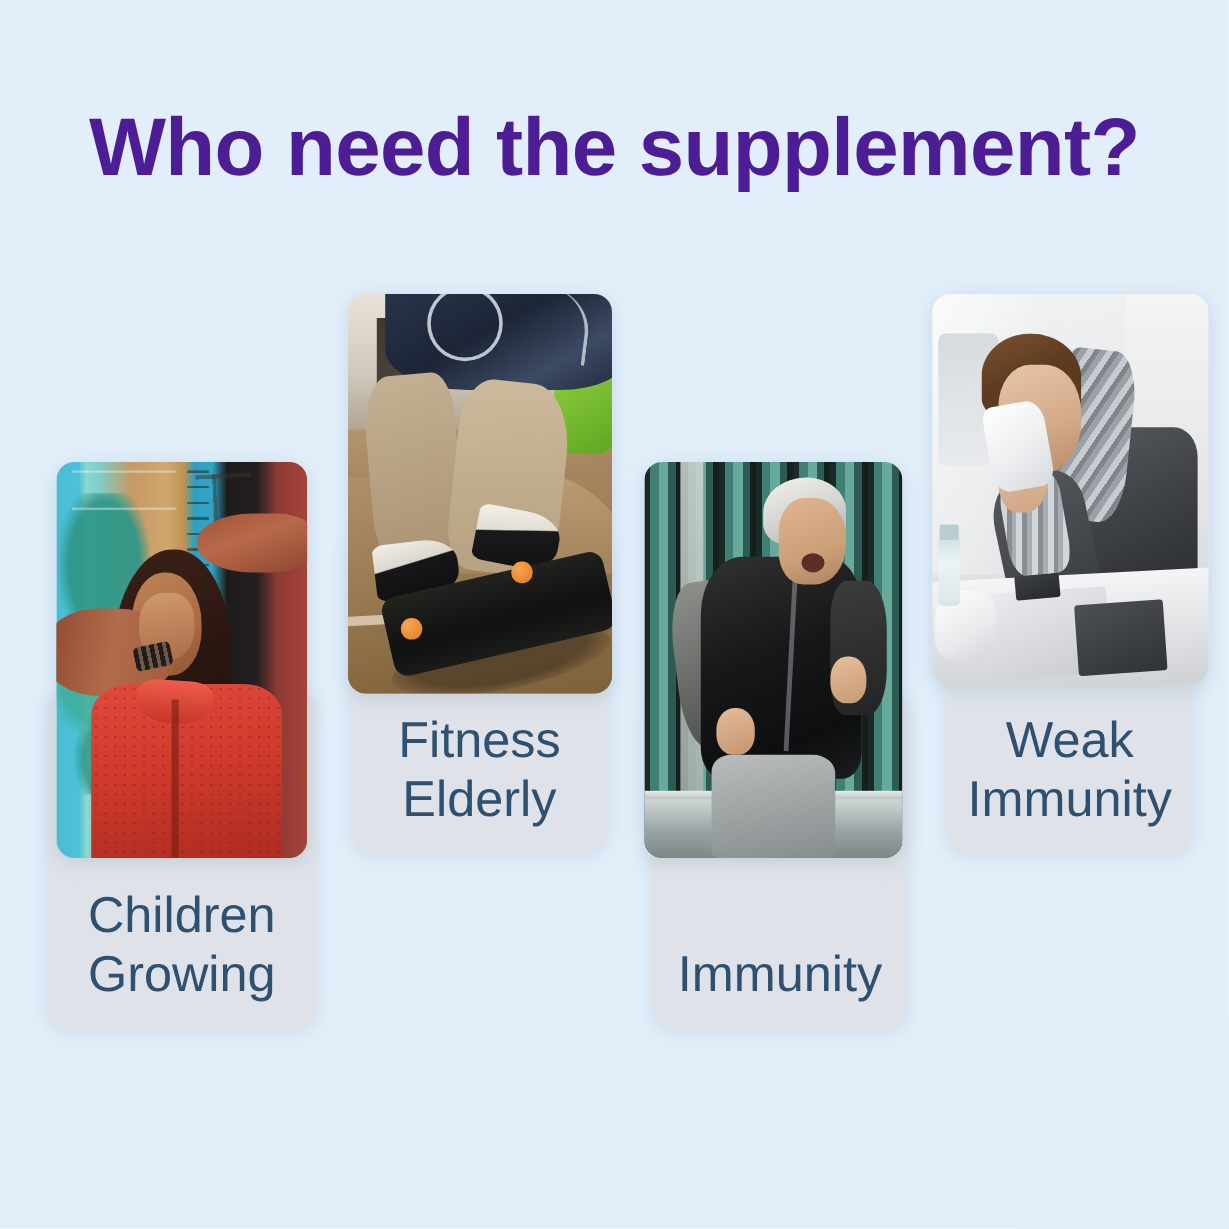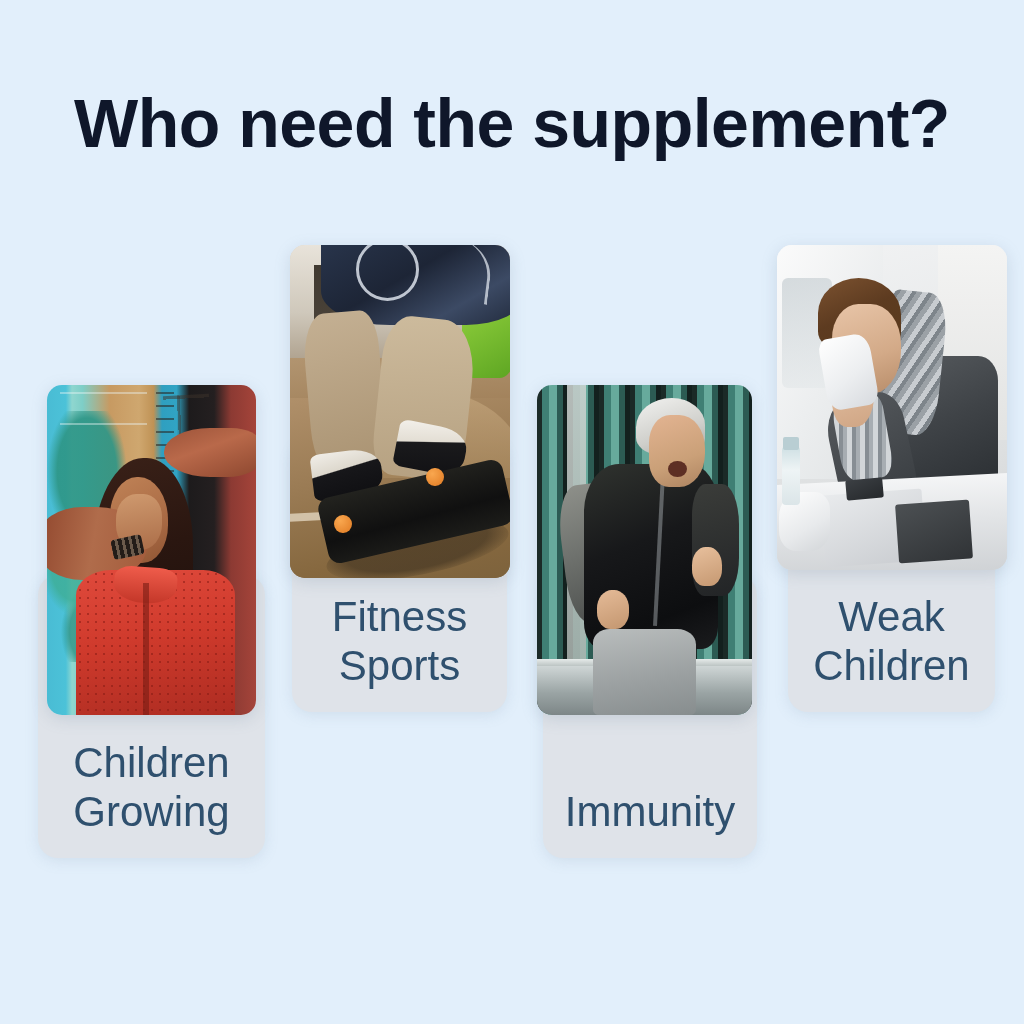--- a/index.html
+++ b/index.html
@@ -23,21 +23,21 @@
   
   #title {
     position: absolute;
     left: 0;
     top: 88px;
     width: 1024px;
     text-align: center;
     font-size: 68px;
     font-weight: 700;
     letter-spacing: -0.5px;
-    color: #0f172a;
+    color: #4c1d95;
     line-height: 1.05;
     white-space: nowrap;
   }
 
   
   .card {
     position: absolute;
   }
 
   .label-panel {
@@ -503,21 +503,21 @@
       <div class="layer" id="c1-shirt"></div>
       <div class="layer" id="c1-shirt-dots"></div>
       <div class="layer" id="c1-collar"></div>
       <div class="layer" id="c1-placket"></div>
     </div>
   </div>
 
   <div class="card">
     <div class="label-panel" style="left:292px; top:440px; width:215px; height:272px;">
       <div class="label-text">Fitness
-Sports</div>
+Elderly</div>
     </div>
     <div class="photo" id="photo-2">
       <div class="scene" id="scene-fitness"></div>
       <div class="layer" id="c2-backwall"></div>
       <div class="layer" id="c2-dark-doorway"></div>
       <div class="layer" id="c2-clutter-green"></div>
       <div class="layer" id="c2-clutter-teal"></div>
       <div class="layer" id="c2-clutter-blue"></div>
       <div class="layer" id="c2-clutter-red"></div>
       <div class="layer" id="c2-ramp"></div>
@@ -556,21 +556,21 @@
       <div class="layer" id="c3-mouth"></div>
       <div class="layer" id="c3-fist-left"></div>
       <div class="layer" id="c3-fist-right"></div>
       <div class="layer" id="c3-pants"></div>
     </div>
   </div>
 
   <div class="card">
     <div class="label-panel" style="left:788px; top:440px; width:207px; height:272px;">
       <div class="label-text">Weak
-Children</div>
+Immunity</div>
     </div>
     <div class="photo" id="photo-4">
       <div class="scene" id="scene-immunity"></div>
       <div class="layer" id="c4-window"></div>
       <div class="layer" id="c4-window-blur"></div>
       <div class="layer" id="c4-wall-right"></div>
       <div class="layer" id="c4-jacket"></div>
       <div class="layer" id="c4-scarf"></div>
       <div class="layer" id="c4-hair"></div>
       <div class="layer" id="c4-face"></div>

